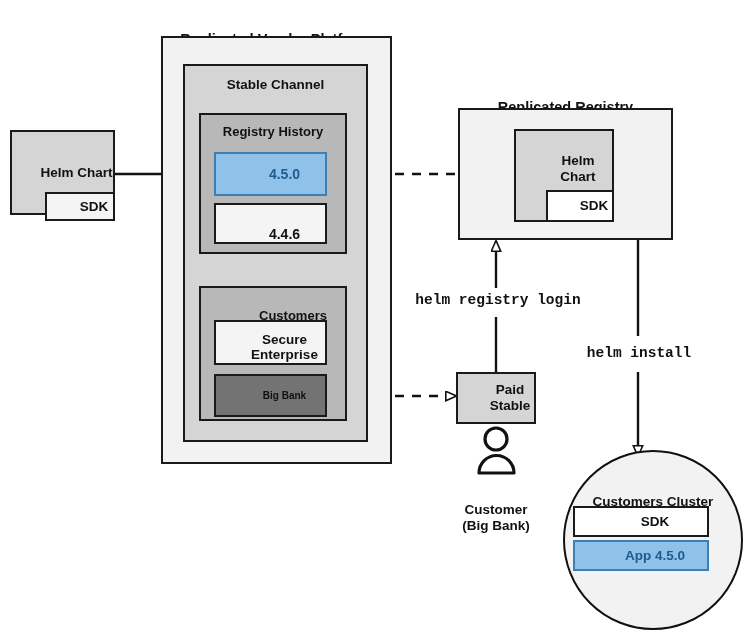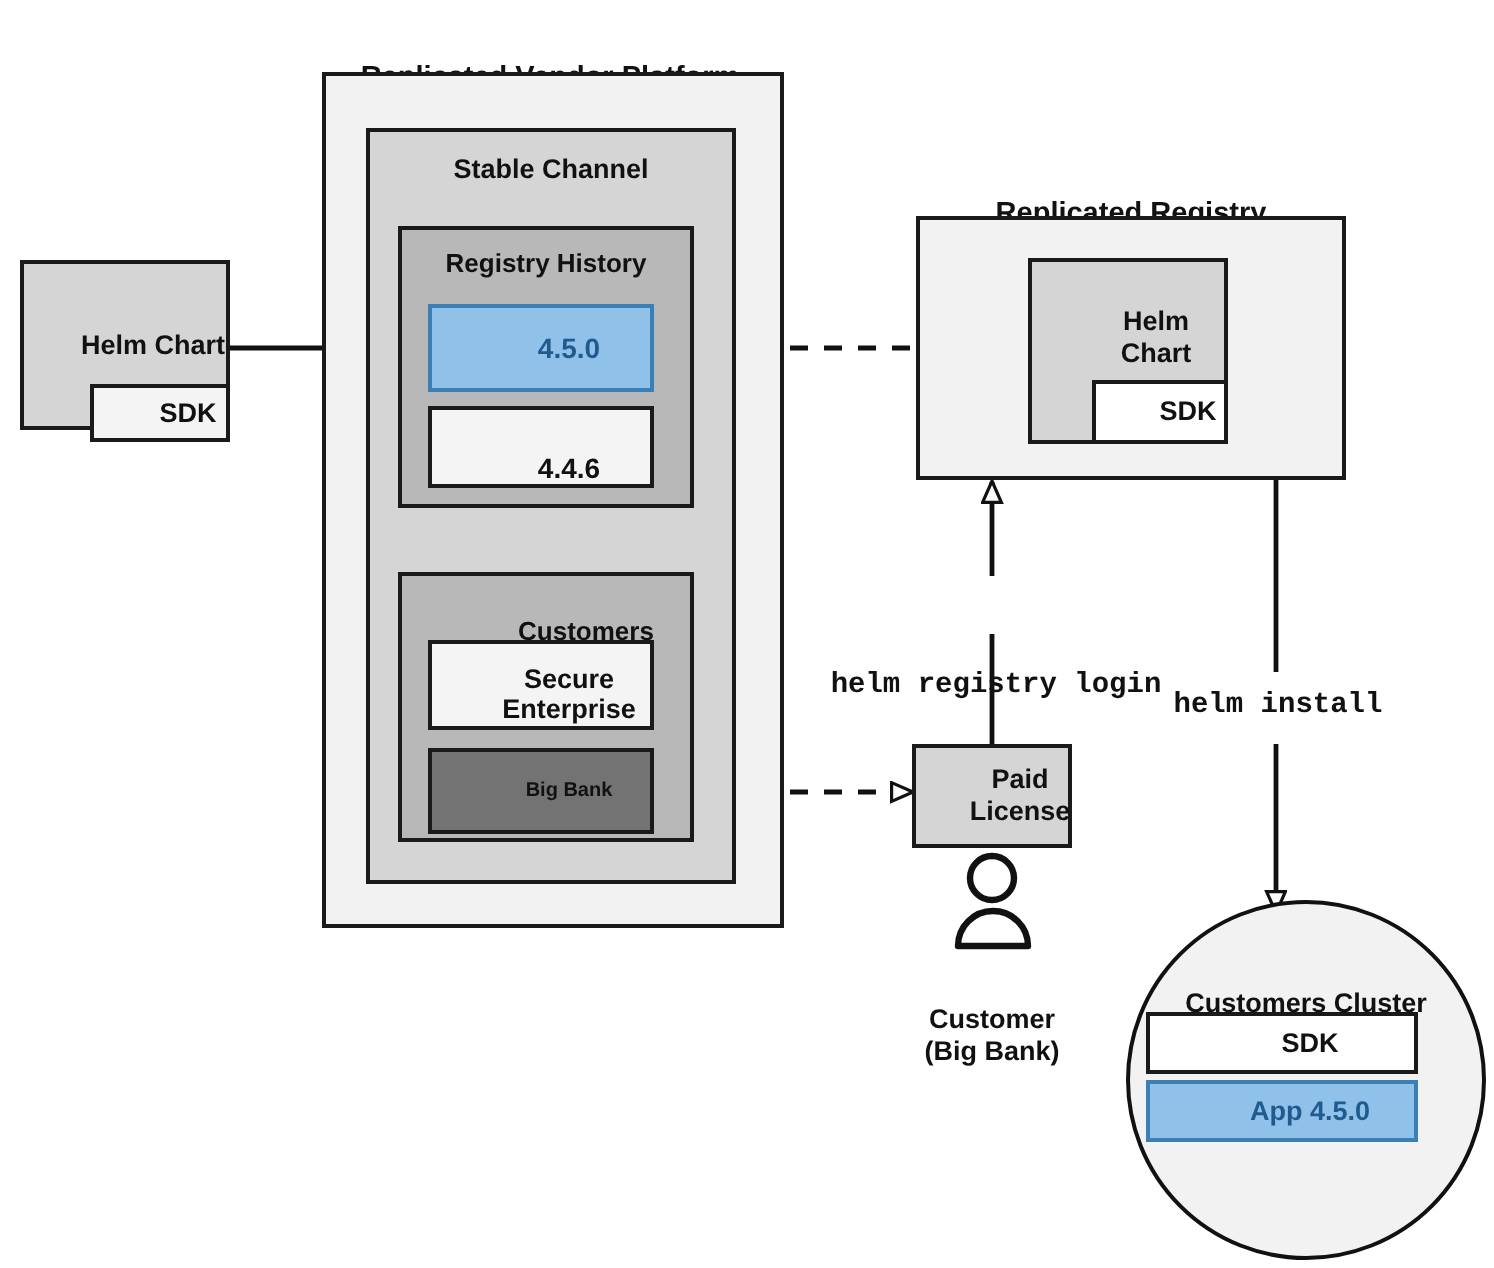--- a/index.html
+++ b/index.html
@@ -160,31 +160,31 @@
   <div style="position:absolute; left:458px; top:108px; width:215px; height:132px;
               box-sizing:border-box; border:2px solid #1a1a1a; background:#f2f2f2;"></div>
 
   <div class="box" style="left:514px; top:129px; width:100px; height:93px; background:#d5d5d5; font-size:13.5px;">
     <span style="position:relative; top:-7px;">Helm Chart</span>
   </div>
   <div class="box" style="left:546px; top:190px; width:68px; height:32px; background:#ffffff; font-size:13.5px;">
     <span>SDK</span>
   </div>
 
-  <div class="mono" style="left:398px; top:292px; width:200px; font-size:14.5px;margin-top:43px;">
+  <div class="mono" style="left:398px; top:292px; width:200px; font-size:14.5px;">
     <span>helm registry login</span>
   </div>
 
   <div class="mono" style="left:566px; top:345px; width:146px; font-size:14.5px;">
     <span>helm install</span>
   </div>
 
   <div class="box" style="left:456px; top:372px; width:80px; height:52px; background:#d5d5d5; font-size:13.5px;">
     <span style="white-space:pre-line;">Paid
-License</span>
+Stable</span>
   </div>
 
   <svg class="svglayer" viewBox="0 0 747 634" style="height:634px;">
     <g>
       <circle cx="496" cy="439" r="11" fill="none" stroke="#111111" stroke-width="3.2"></circle>
       <path d="M479,473 a17.5,17.5 0 0 1 35,0 z" fill="none" stroke="#111111" stroke-width="3.2" stroke-linejoin="round"></path>
     </g>
   </svg>
 
   <div class="lbl" style="left:431px; top:486px; width:130px; font-size:13.5px;">

